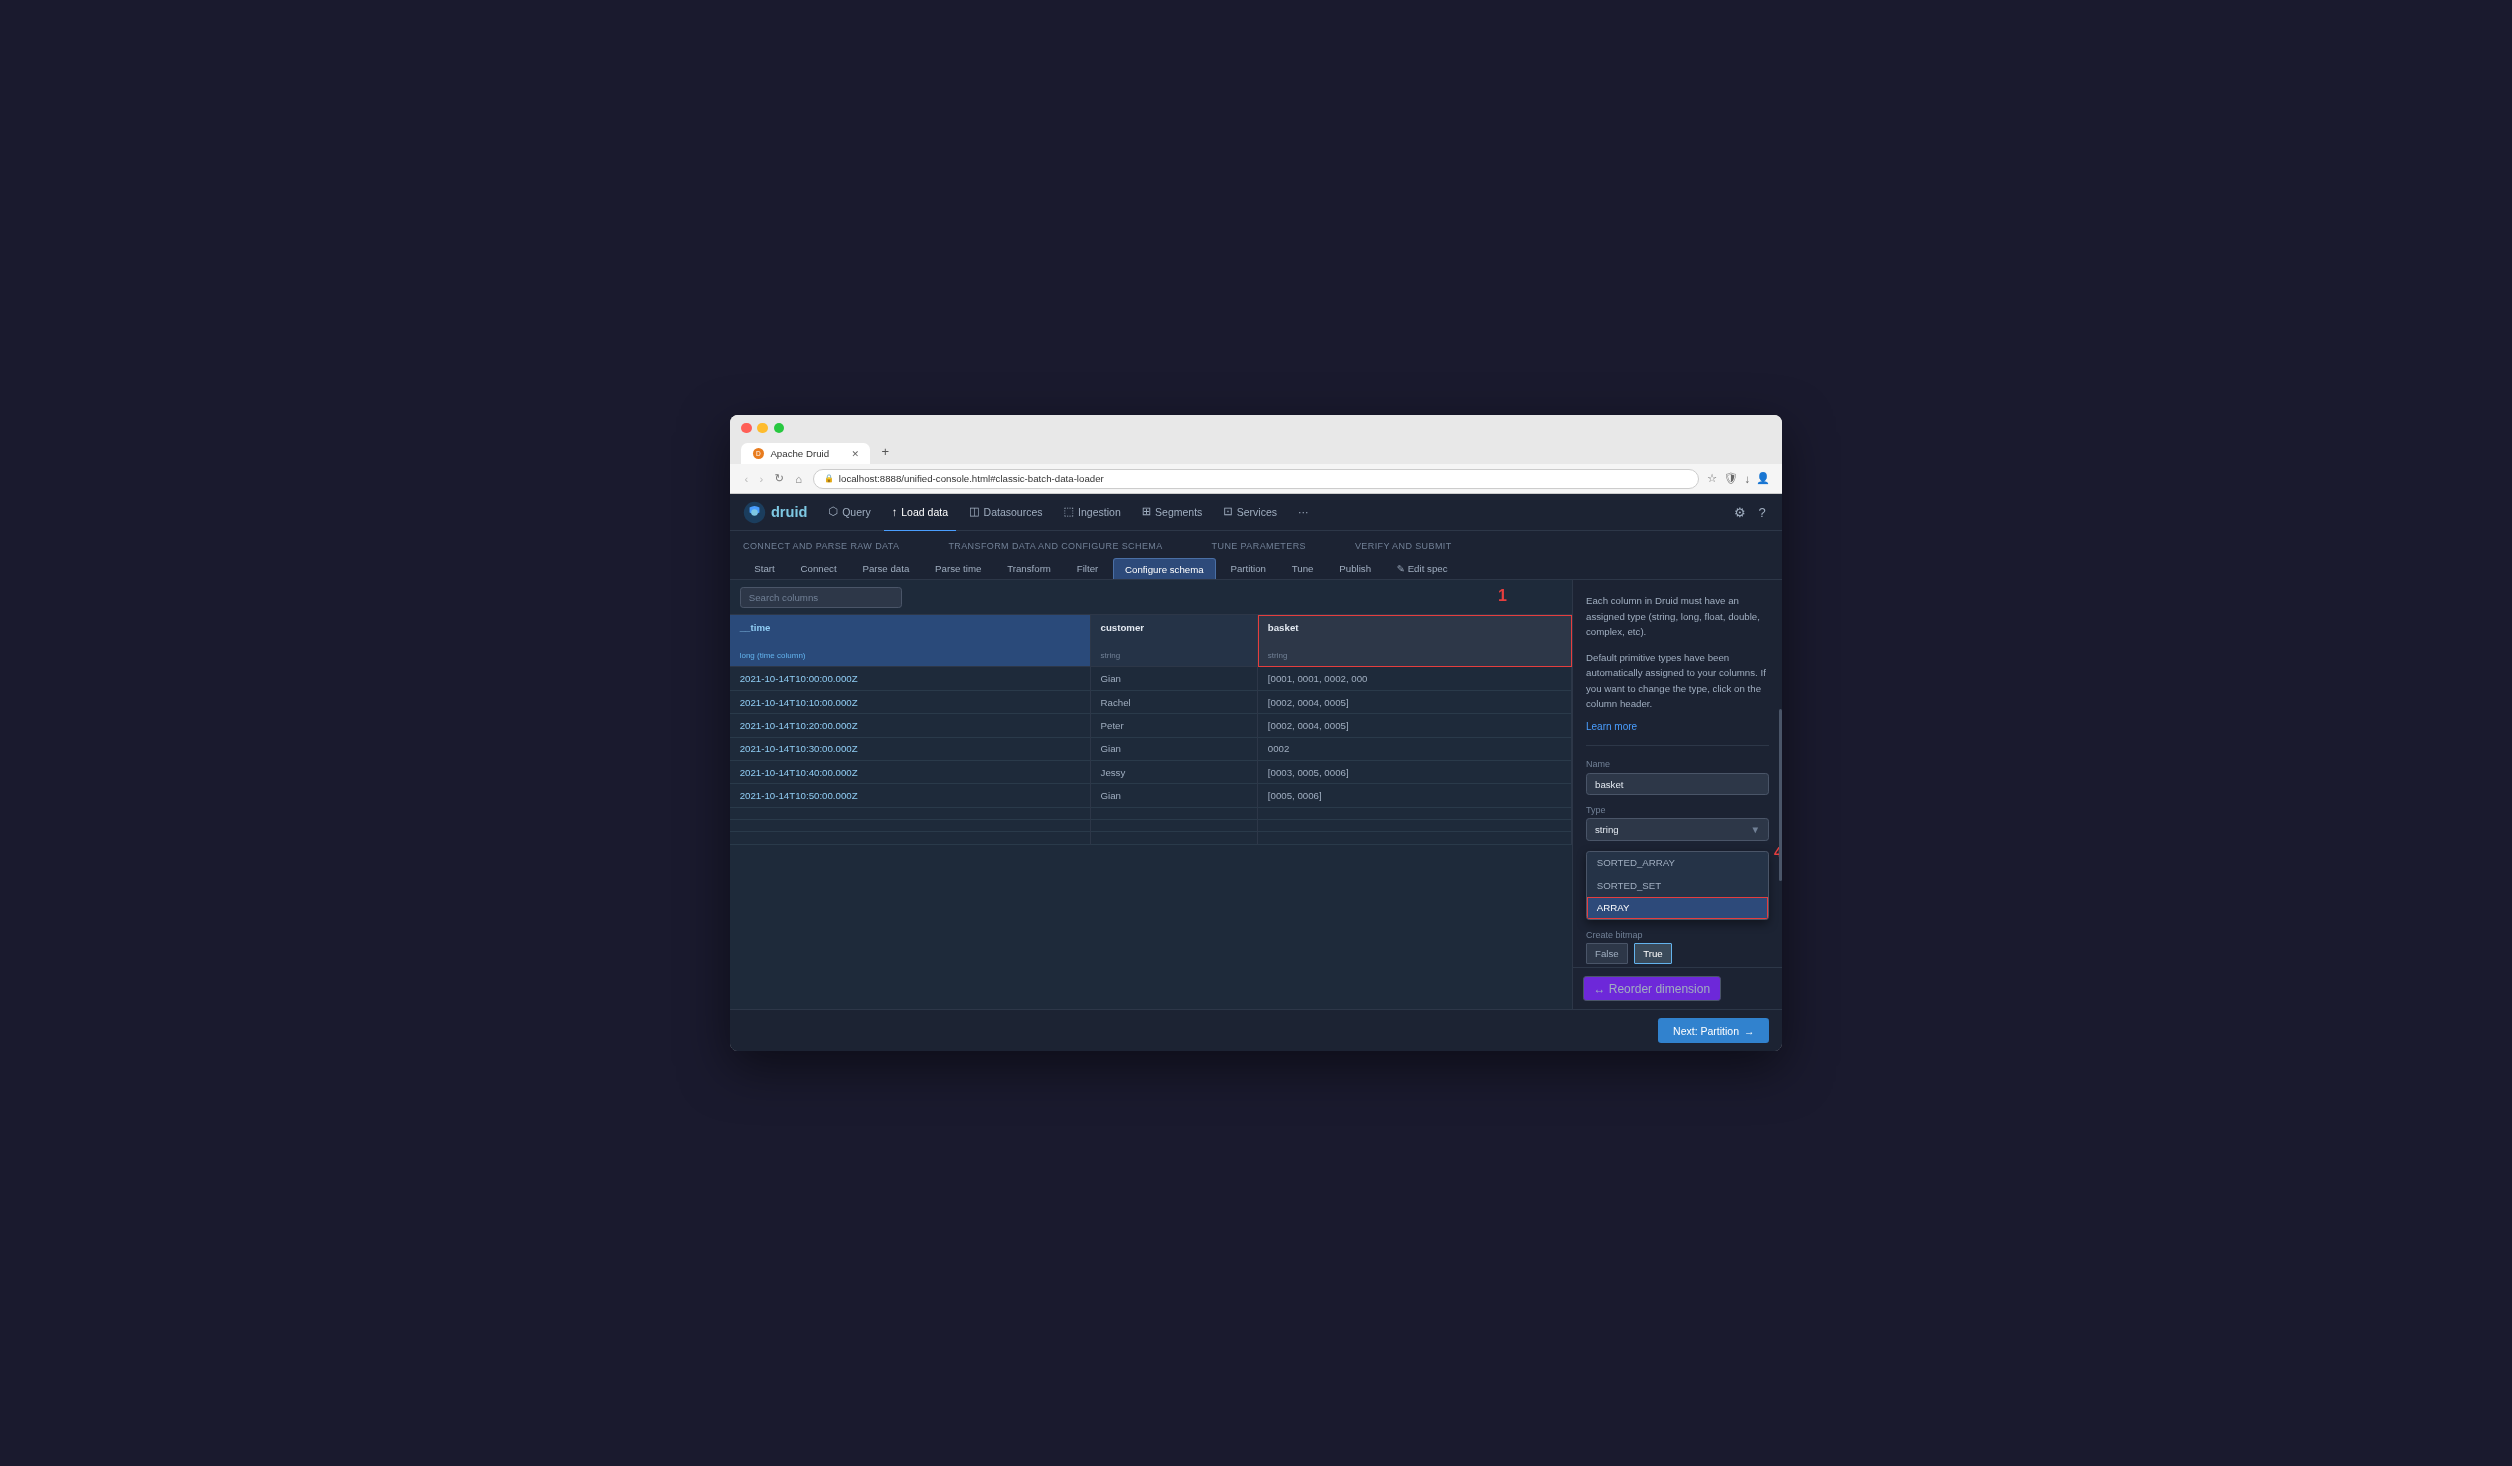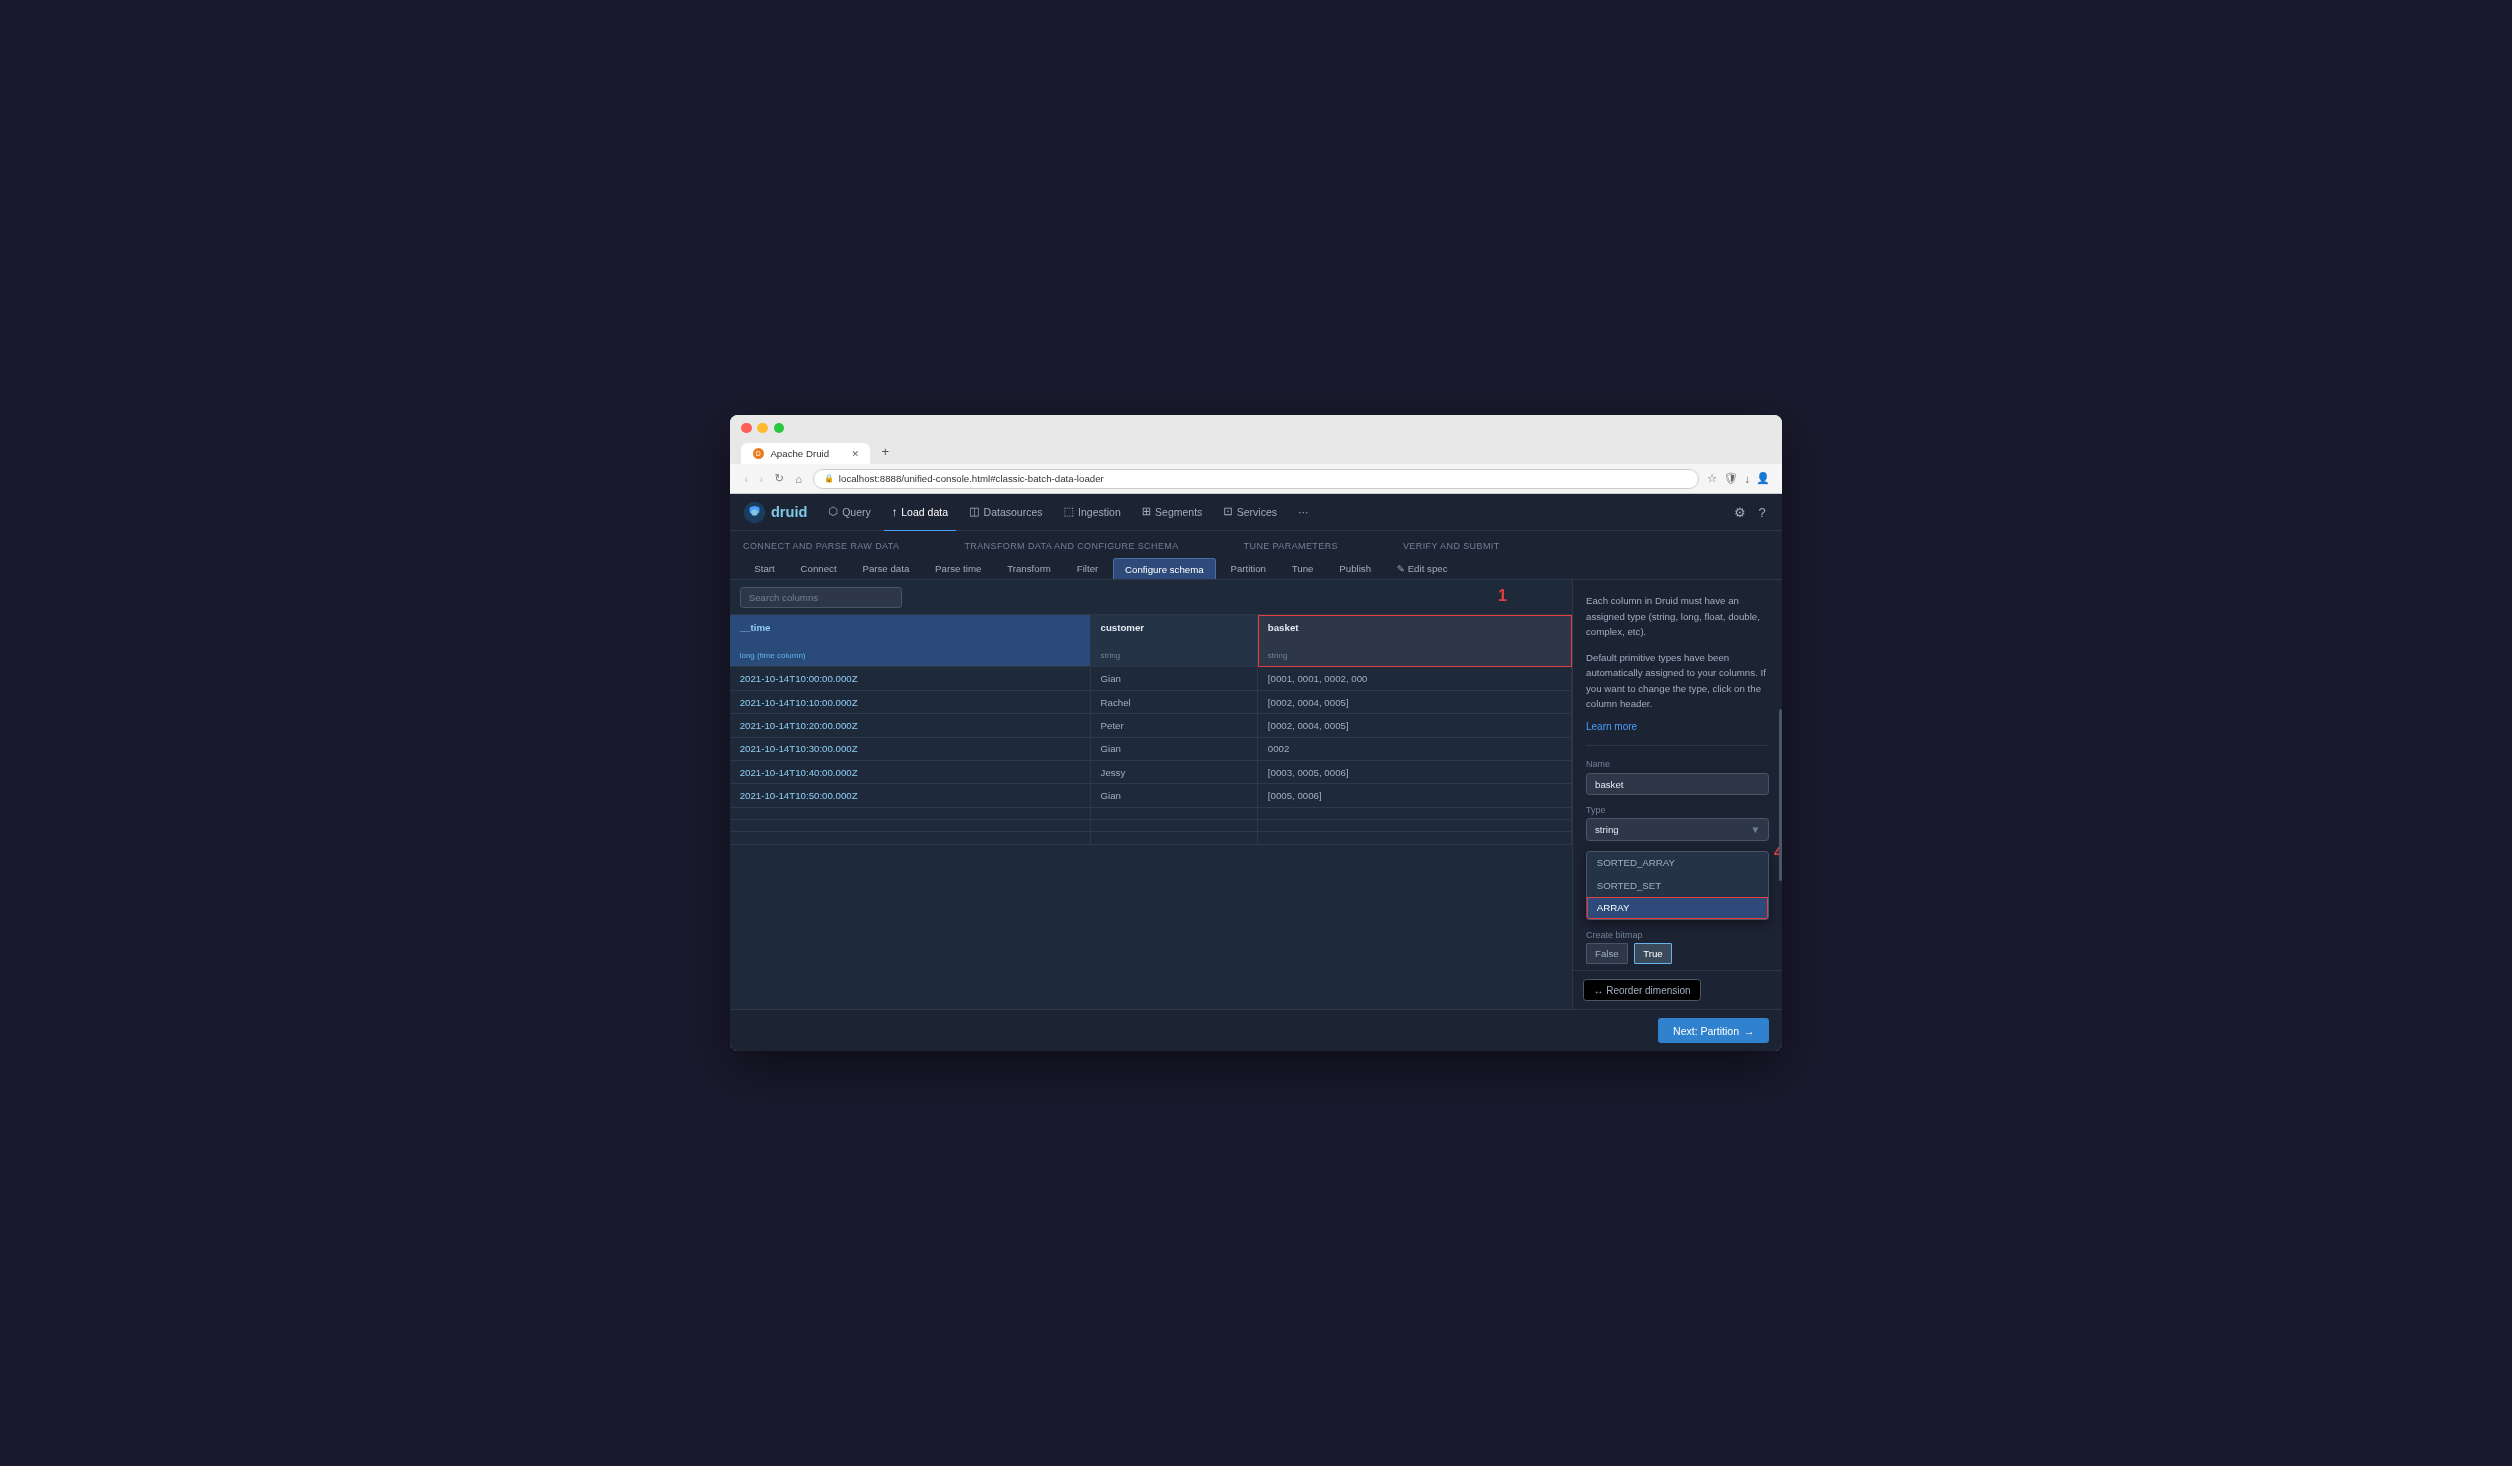--- a/index.html
+++ b/index.html
@@ -160,21 +160,21 @@
     .nav-right { display: flex; gap: 6.5px; align-items: center; color: #a0aec0; }
     .nav-right .icon-btn { cursor: pointer; font-size: 13px; padding: 3.2px; }
     
     .wizard-header {
       background: #1c2333;
       border-bottom: 0.8px solid #2d3748;
       padding: 9.7px 13px 0;
     }
     .wizard-phases {
       display: flex;
-      gap: 65px;
+      gap: 49px;
       margin-bottom: 6.5px;
     }
     .wizard-phase {
       color: #718096;
       font-size: 9px;
       font-weight: 500;
       text-transform: uppercase;
       letter-spacing: 0.4px;
     }
     .wizard-steps {
@@ -411,26 +411,26 @@
       border: none;
       border-radius: 3.2px;
       padding: 6.5px 14.6px;
       font-size: 10.5px;
       cursor: pointer;
       display: flex;
       align-items: center;
       gap: 4.9px;
     }
     .reorder-btn {
-      background: #000000;
+      background: #6d28d9;
       border: 0.8px solid #4a5568;
       border-radius: 3.2px;
       padding: 4.9px 9.7px;
       color: #a0aec0;
-      font-size: 10px;
+      font-size: 12px;
       cursor: pointer;
       display: flex;
       align-items: center;
       gap: 4.9px;
     }
     
     ::-webkit-scrollbar { width: 4.9px; height: 4.9px; }
     ::-webkit-scrollbar-track { background: #1c2333; }
     ::-webkit-scrollbar-thumb { background: #4a5568; border-radius: 2.4px; }
     .info-panel-scrollbar {

